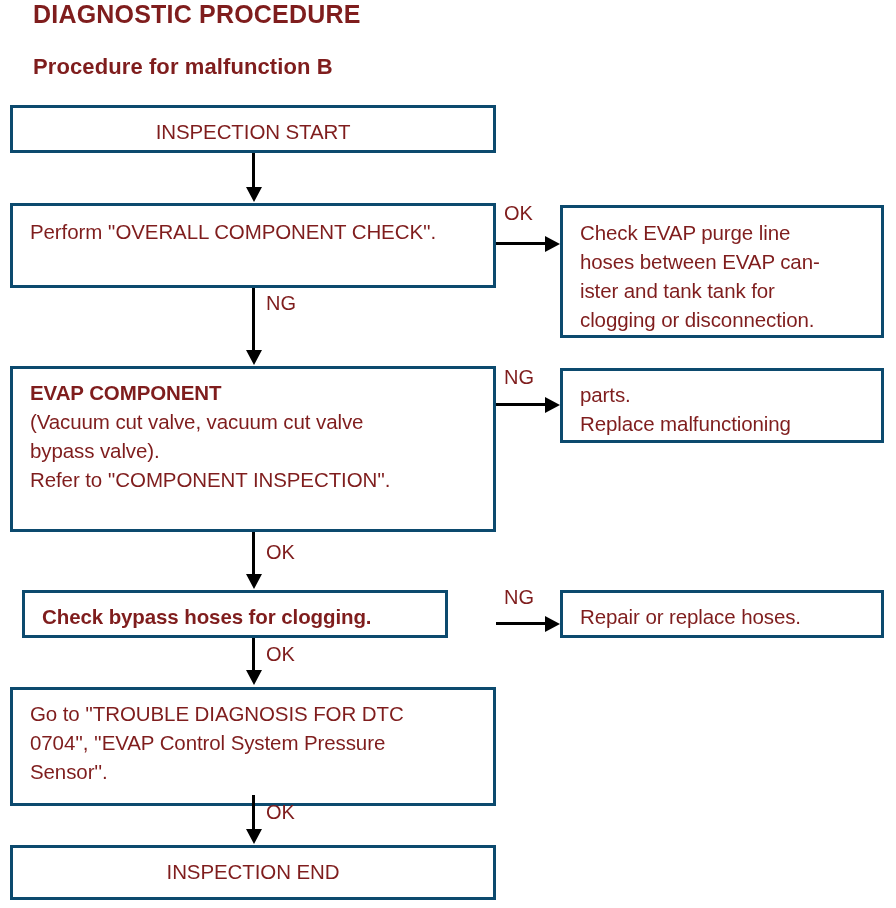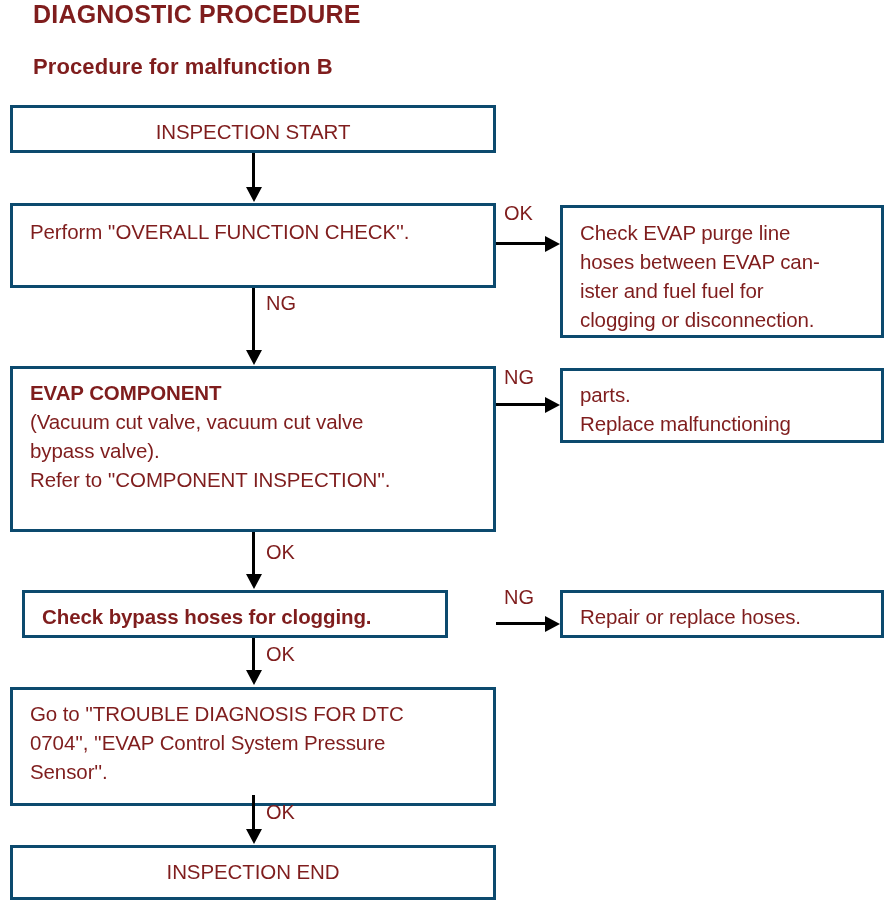--- a/index.html
+++ b/index.html
@@ -112,33 +112,33 @@
 
   <div class="box center" style="left:10px; top:105px; width:486px; height:48px;">
     <div class="txt" style="top:9px;">INSPECTION START</div>
   </div>
 
   <div class="vline" style="left:252px; top:153px; height:36px;"></div>
   <div class="arrow-down" style="left:246px; top:187px;"></div>
 
   <div class="box" style="left:10px; top:203px; width:486px; height:85px;">
     <div class="txt" style="top:11px;">
-      <span class="ln">Perform ''OVERALL FUNCTION CHECK''.</span>
+      <span class="ln">Perform ''OVERALL COMPONENT CHECK''.</span>
     </div>
   </div>
 
   <div class="branch-label" style="left:504px; top:202px;">OK</div>
   <div class="hline" style="left:496px; top:242px; width:52px;"></div>
   <div class="arrow-right" style="left:545px; top:236px;"></div>
 
   <div class="box" style="left:560px; top:205px; width:324px; height:133px;">
     <div class="txt" style="top:10px;">
       <span class="ln">Check EVAP purge line</span>
       <span class="ln">hoses between EVAP can-</span>
-      <span class="ln">ister and fuel fuel for</span>
+      <span class="ln">ister and tank tank for</span>
       <span class="ln">clogging or disconnection.</span>
     </div>
   </div>
 
   <div class="vline" style="left:252px; top:288px; height:64px;"></div>
   <div class="arrow-down" style="left:246px; top:350px;"></div>
   <div class="branch-label" style="left:266px; top:292px;">NG</div>
 
   <div class="box" style="left:10px; top:366px; width:486px; height:166px;">
     <div class="txt" style="top:9px;">

